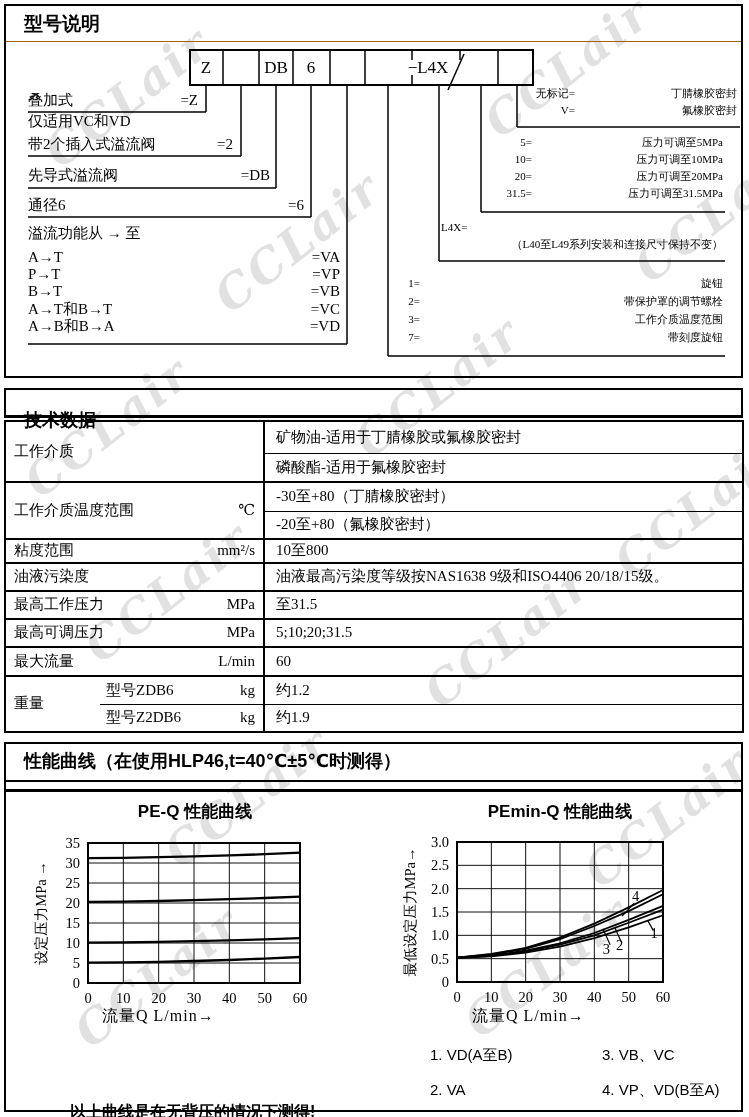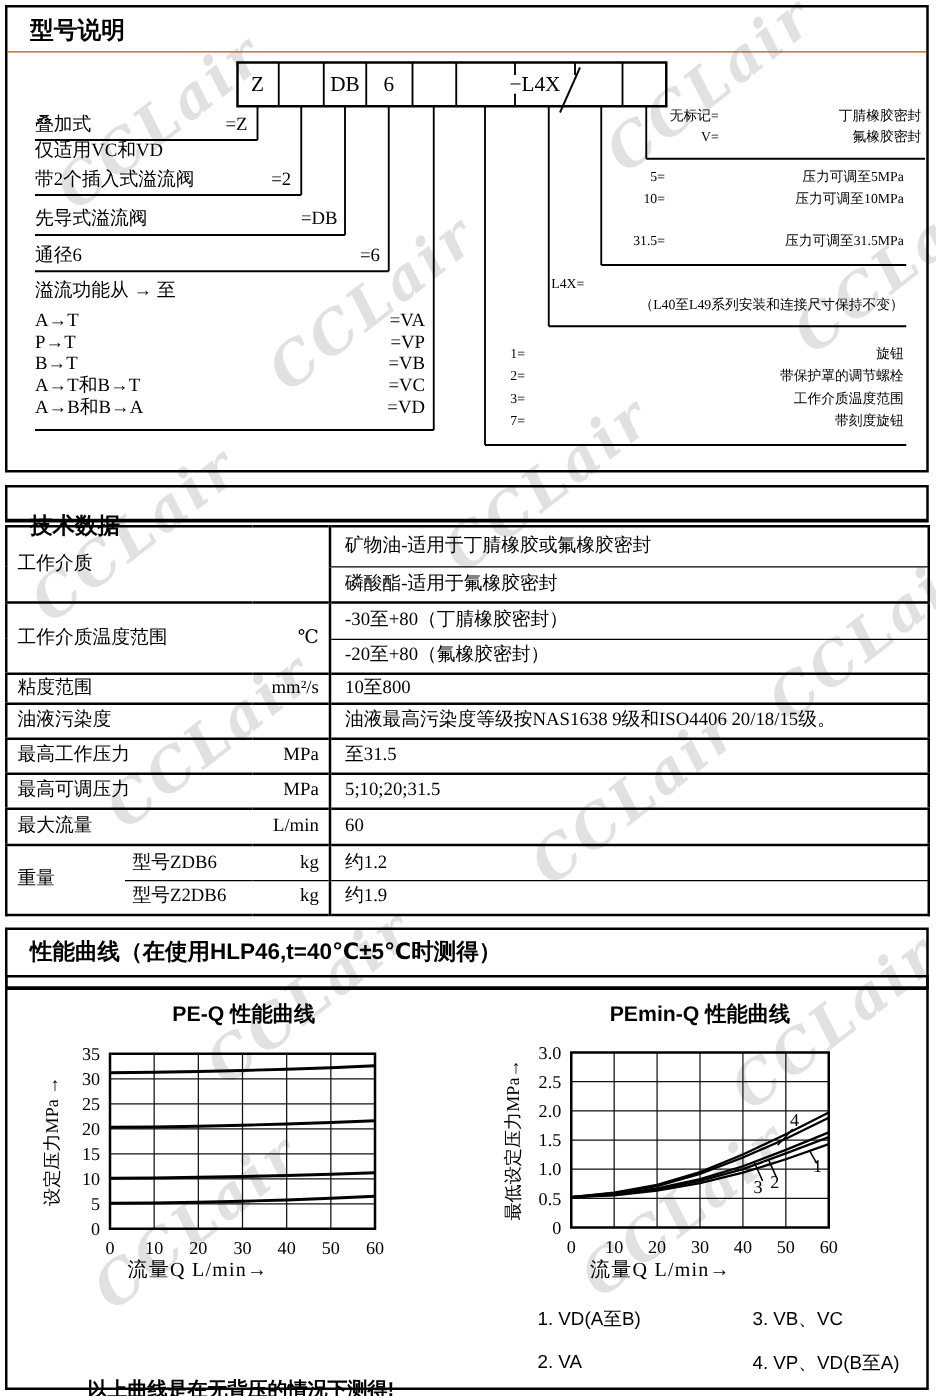--- a/index.html
+++ b/index.html
@@ -156,20 +156,24 @@
     <span class="k" style="width:120px">V=</span>
     <span class="v">氟橡胶密封</span>
   </div>
   <div class="rrow" style="left:440px;top:137px;width:283px">
     <span class="k" style="width:92px">5=</span>
     <span class="v">压力可调至5MPa</span>
   </div>
   <div class="rrow" style="left:440px;top:154px;width:283px">
     <span class="k" style="width:92px">10=</span>
     <span class="v">压力可调至10MPa</span>
+  </div>
+  <div class="rrow" style="left:440px;top:171px;width:283px">
+    <span class="k" style="width:92px">20=</span>
+    <span class="v">压力可调至20MPa</span>
   </div>
   <div class="rrow" style="left:440px;top:188px;width:283px">
     <span class="k" style="width:92px">31.5=</span>
     <span class="v">压力可调至31.5MPa</span>
   </div>
   <div class="rrow" style="left:441px;top:222px;width:282px">
     <span class="k" style="text-align:center">L4X=</span>
   </div>
   <div class="rrow" style="left:441px;top:239px;width:282px">
     <span class="v">（L40至L49系列安装和连接尺寸保持不变）</span>

